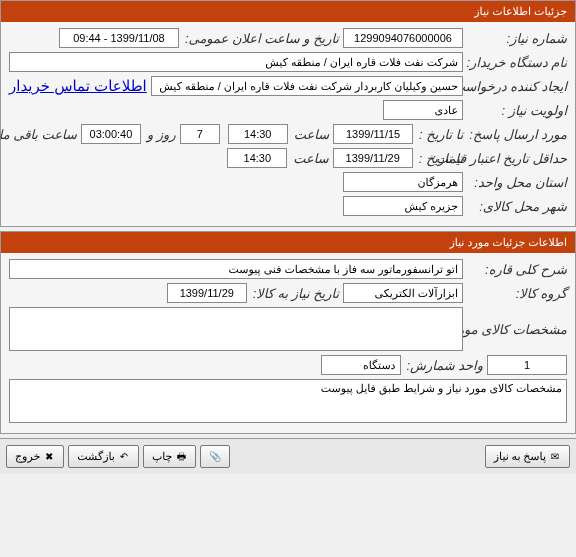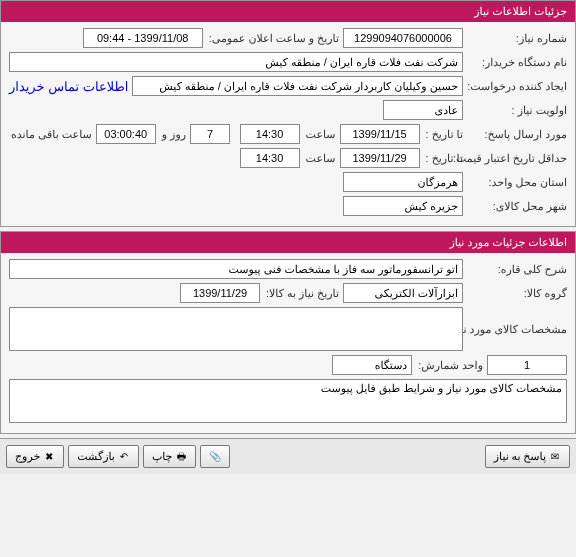--- a/index.html
+++ b/index.html
@@ -9,59 +9,61 @@
     background: #f0f0f0;
     direction: rtl;
     width: 576px;
   }
   .panel {
     background: #f5f5f5;
     border: 1px solid #999;
     margin-bottom: 4px;
   }
   .panel-header {
-    background: #be185d;
+    background: #c2410c;
     color: #fff;
     padding: 4px 8px;
     font-size: 11px;
     font-weight: normal;
     text-align: right;
   }
   .panel-body {
     padding: 6px 8px;
   }
   .row {
     display: flex;
     align-items: center;
     margin-bottom: 4px;
     gap: 4px;
     flex-wrap: nowrap;
   }
   .label {
     color: #333;
     white-space: nowrap;
-    font-size: 11px;
+    font-size: 13px;
     padding-left: 2px;
+    font-style: italic;
   }
   .label-w1 { width: 100px; }
   .field {
     border: 1px solid #888;
     background: #fff;
     padding: 2px 4px;
     font-size: 11px;
     height: 20px;
     text-align: center;
     font-family: Tahoma, Arial, sans-serif;
   }
   .field-right { text-align: right; }
   .field-wide { flex: 1; }
   .link {
     color: #0000cc;
+    text-decoration: underline;
     cursor: pointer;
-    font-size: 13px;
+    font-size: 15px;
   }
   textarea.field {
     height: 44px;
     resize: none;
     text-align: right;
   }
   .small-field { width: 80px; }
   .med-field { width: 120px; }
   .tiny-field { width: 40px; }
   .time-field { width: 60px; }

